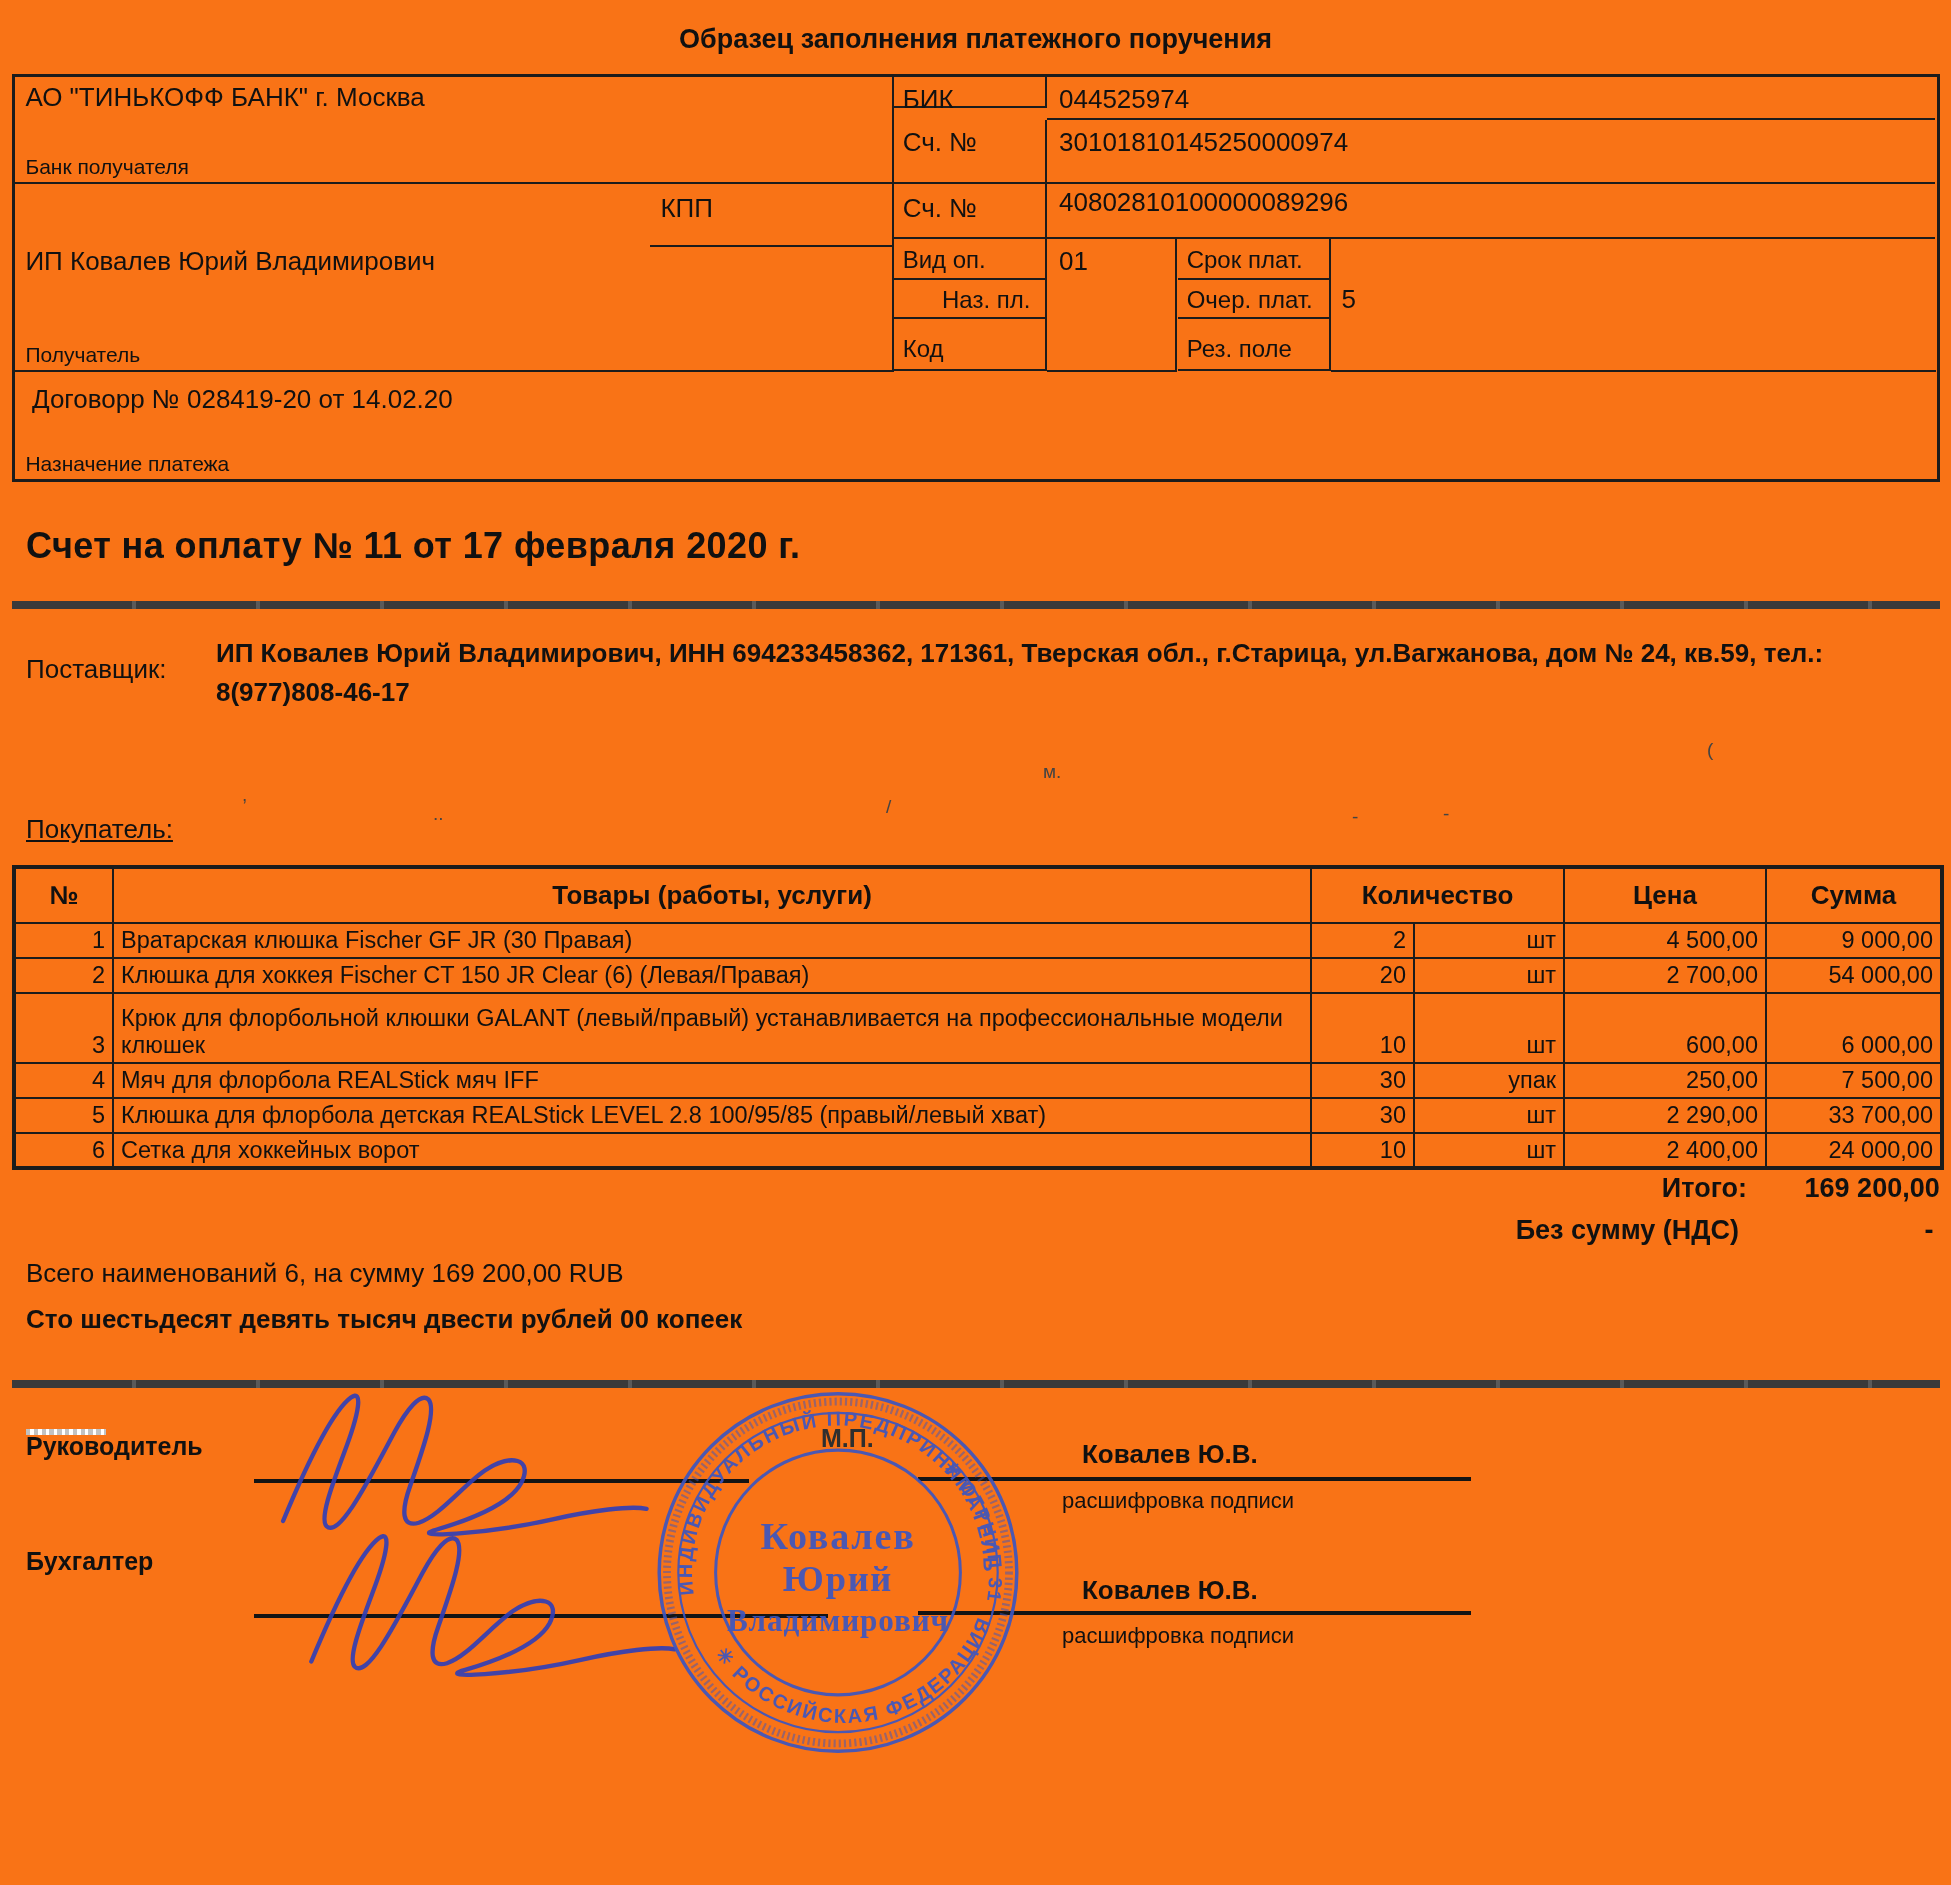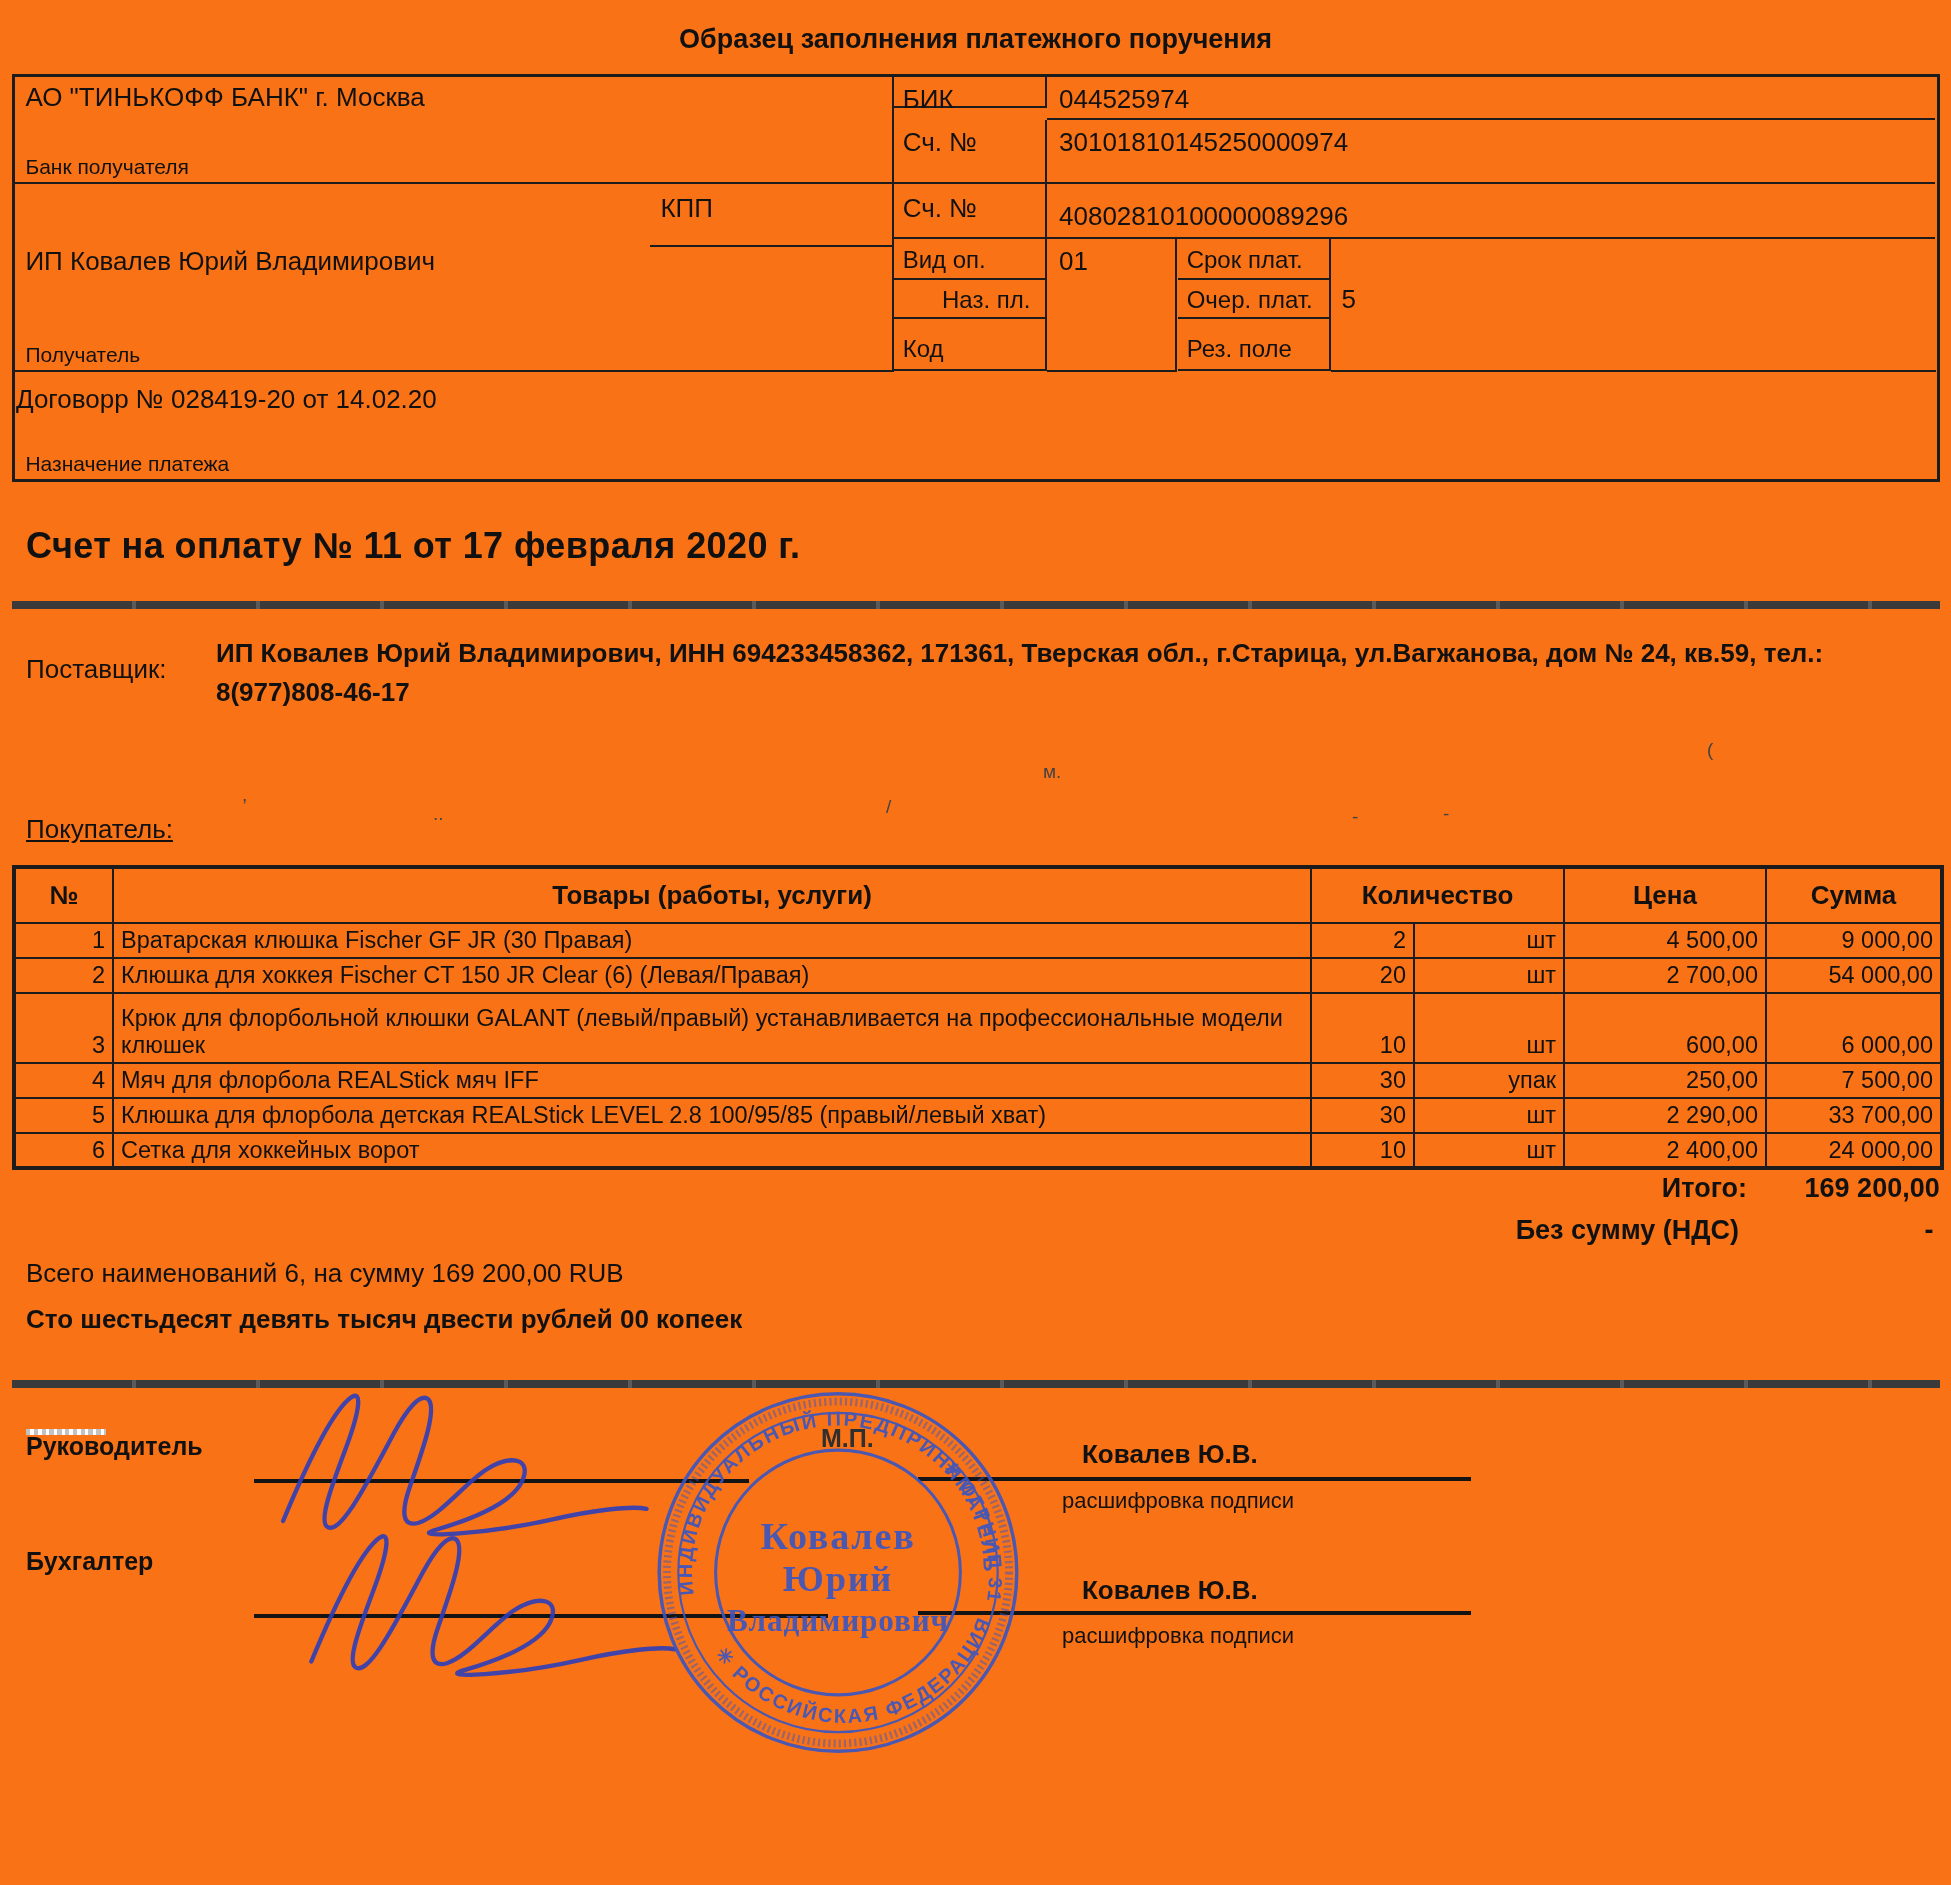--- a/index.html
+++ b/index.html
@@ -18,26 +18,26 @@
   .bank-table { left:12px; top:74px; width:1928px; height:408px; border:3.5px solid var(--bc); }
   .bank-table .cell { position:absolute; font-size:26px; }
   .br { border-right:2.6px solid var(--bc); }
   .bb { border-bottom:2.6px solid var(--bc); }
   .bt-l1 { left:0; top:0; width:879px; height:107px; padding:5.2px 10.4px; }
   .bt-l1-sub, .bt-l3-sub, .bt-l4-sub { position:absolute; left:10.4px; bottom:3.5px; font-size:21px; }
   .bt-l2a { left:0; top:107px; width:635px; height:55px; padding:8.7px 10.4px; }
   .bt-l2a .inn-val { margin-left:37px; }
   .bt-l2b { left:635px; top:107px; width:244px; height:63px; padding:8.7px 10.4px; }
   .bt-l3 { left:0; top:162px; width:879px; height:133px; padding:7px 10.4px; }
-  .bt-l4 { left:0; top:295px; width:1921px; height:107px; padding:12px 1px; font-size:27px; }
+  .bt-l4 { left:0; top:295px; width:1921px; height:107px; padding:12px 17px; font-size:27px; }
   .lblcol  { left:879px; width:153px; padding:7px 8.7px; }
   .valcol  { left:1032px; padding:7px 12px; }
   .r1a-l { top:0; height:31px; }      .r1a-v { top:0; height:43px; width:888px; }
   .r1b-l { top:43px; height:64px; }   .r1b-v { top:43px; height:64px; width:888px; }
-  .r2-l  { top:107px; height:55px; padding-top:8.7px; } .r2-v { top:107px; height:55px; width:888px; padding-top:17px; }
+  .r2-l  { top:107px; height:55px; padding-top:8.7px; } .r2-v { top:107px; height:55px; width:888px; padding-top:3px; }
   .sub28 { font-size:24px !important; }
   .r3a1 { top:162px; height:41px; } .r3a2 { top:202px; height:40px;padding-left:48px; } .r3a3 { top:242px; height:52px; padding-top:15.6px !important; }
   .r3v  { left:1032px; top:162px; width:130px; height:133px; padding:7px 12px; }
   .lblcol2 { left:1163px; width:153px; padding:7px 8.7px; }
   .r3open { left:1316px; top:162px; width:605px; height:133px; }
   .r3open .five { position:absolute; left:10.4px; top:45px; font-size:26px; }
 
   
   .invoice-title { left:26px; top:525px; font-size:36px; font-weight:bold; letter-spacing:0.4px; }
   .divider { left:12px; height:7.8px; width:1928px;

